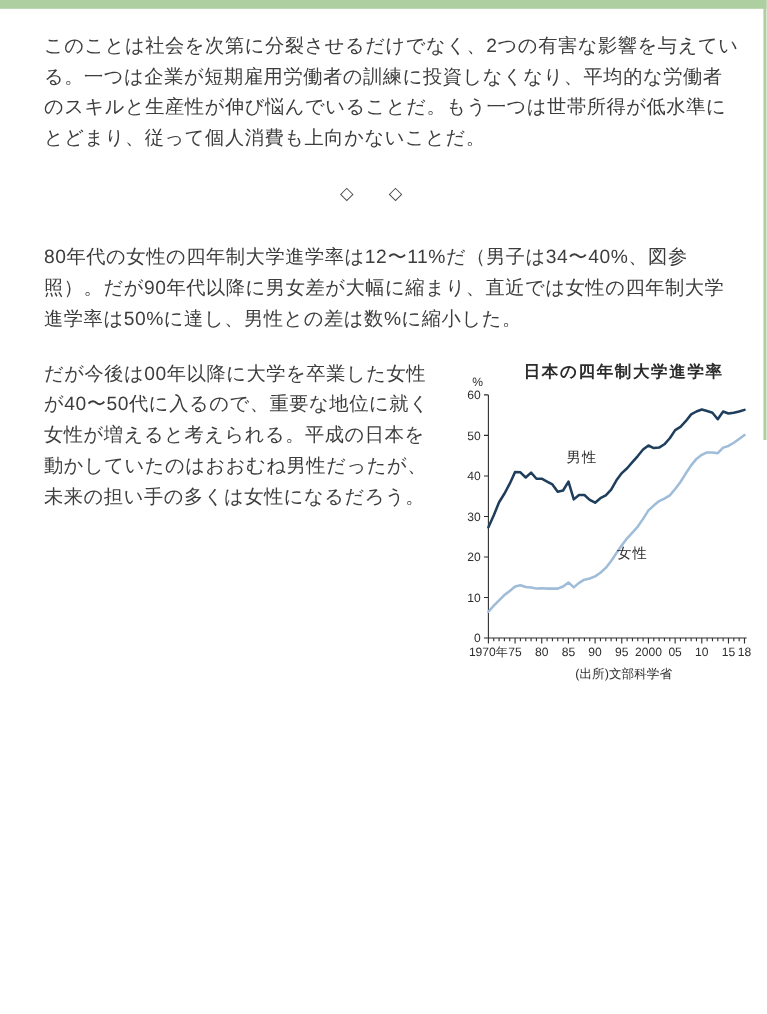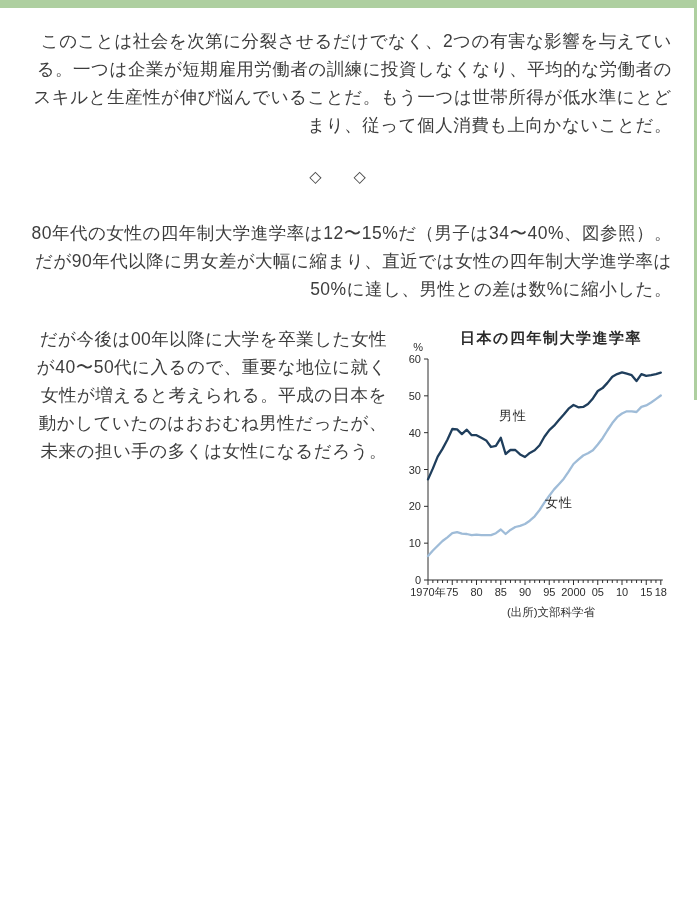--- a/index.html
+++ b/index.html
@@ -20,52 +20,52 @@
     position: absolute; top: 0; right: 0;
     width: 3px; height: 400px;
     background: var(--accent-green, #aecfa0);
   }
   .content {
     box-sizing: border-box;
     width: 697px;
     padding: 27px 10px 30px 28px;
   }
   .content p {
-    margin: 0 15px 22px 0;
+    margin: 0 15px 22px 12px;
     font-size: 17.5px;
     line-height: 28px;
     letter-spacing: 0.5px;
-    text-align: right;
+    text-align: left;
   }
   .separator {
     text-align: center;
     font-size: 16px;
     color: #4a4a4a;
     margin: 26px 40px 30px 0;
     line-height: 24px;
   }
   figure.chart-figure {
     float: right;
     width: 270px;
-    margin: 0 16px 58px 14px;
+    margin: 0 0 58px 14px;
     padding: 0;
   }
   figure.chart-figure svg { display: block; }
   .clearfix { clear: both; }
 </style>
 </head>
 <body style="color: rgb(61, 61, 61);">
 
 <div class="border-top"></div>
 <div class="border-right"></div>
 
 <div class="content">
   <p>このことは社会を次第に分裂させるだけでなく、2つの有害な影響を与えている。一つは企業が短期雇用労働者の訓練に投資しなくなり、平均的な労働者のスキルと生産性が伸び悩んでいることだ。もう一つは世帯所得が低水準にとどまり、従って個人消費も上向かないことだ。</p>
   <div class="separator">◇　　◇</div>
-  <p>80年代の女性の四年制大学進学率は12〜15%だ（男子は34〜40%、図参照）。だが90年代以降に男女差が大幅に縮まり、直近では女性の四年制大学進学率は50%に達し、男性との差は数%に縮小した。</p>
+  <p>80年代の女性の四年制大学進学率は12〜11%だ（男子は34〜40%、図参照）。だが90年代以降に男女差が大幅に縮まり、直近では女性の四年制大学進学率は50%に達し、男性との差は数%に縮小した。</p>
 
   <figure class="chart-figure">
     <svg id="chart-svg" width="270" height="298" viewBox="0 0 270 298" xmlns="http://www.w3.org/2000/svg">
         <text x="150" y="18" text-anchor="middle" fill="#2b2b2b" font-size="15" font-weight="bold" letter-spacing="1.5" font-family="&quot;Liberation Sans&quot;,&quot;DejaVu Sans&quot;,sans-serif">日本の四年制大学進学率</text>
         <text x="22" y="26" text-anchor="end" fill="#2e2e2e" font-size="11" font-family="&quot;Liberation Sans&quot;,&quot;DejaVu Sans&quot;,sans-serif">%</text>
         <line x1="27" y1="34" x2="27" y2="255" stroke="#2e2e2e" stroke-width="1"></line>
         <line x1="27" y1="255" x2="261.79999999999995" y2="255" stroke="#2e2e2e" stroke-width="1"></line>
         <line x1="23" y1="255" x2="27" y2="255" stroke="#2e2e2e" stroke-width="1"></line>
         <text x="20" y="259" text-anchor="end" fill="#2e2e2e" font-size="11" font-family="&quot;Liberation Sans&quot;,&quot;DejaVu Sans&quot;,sans-serif">0</text>
         <line x1="23" y1="218.16666666666669" x2="27" y2="218.16666666666669" stroke="#2e2e2e" stroke-width="1"></line>

